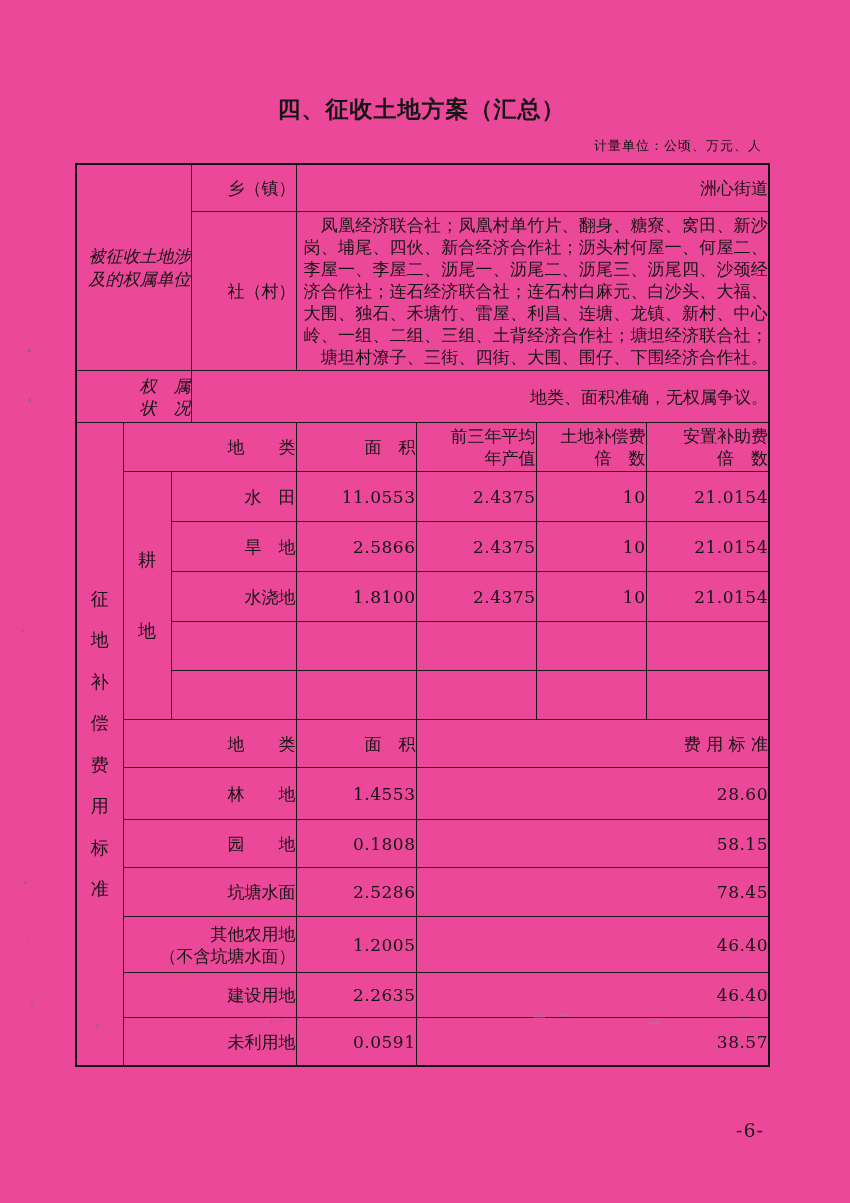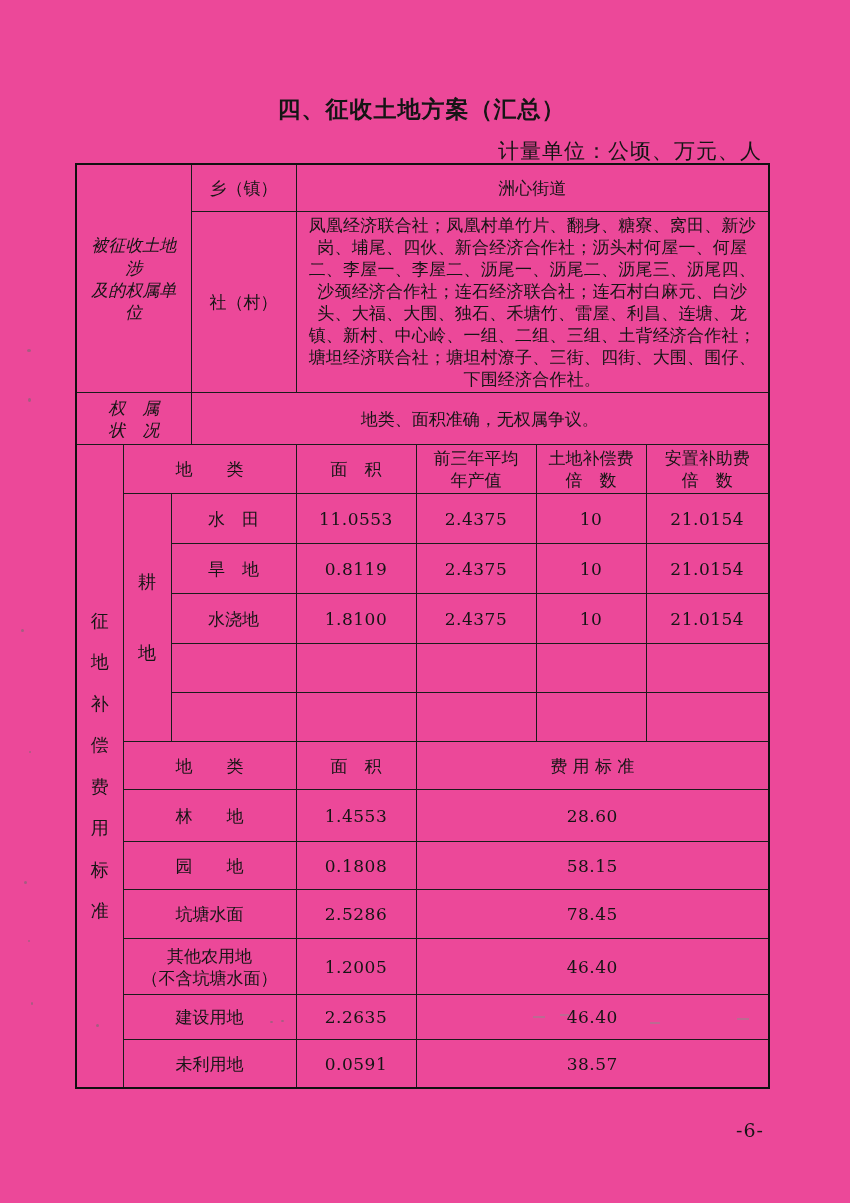--- a/index.html
+++ b/index.html
@@ -21,38 +21,38 @@
     font-family: "DejaVu Sans", "Liberation Sans", sans-serif;
     font-weight: bold;
     font-size: 23px;
     letter-spacing: 1px;
   }
   .unit-note {
     position: absolute;
     top: 137px; left: 78px; width: 684px;
     text-align: right;
     font-family: "DejaVu Sans", "Liberation Sans", sans-serif;
-    font-size: 21px;
+    font-size: 13px;
     letter-spacing: 1px;
   }
   table.main-table {
     position: absolute;
     top: 163px; left: 75px;
     width: 693px;
     border-collapse: collapse;
     table-layout: fixed;
     border: 2.4px solid #111;
   }
   .main-table td {
     border: 1.6px solid #1b1b1b;
-    text-align: center;
+    text-align: right;
     vertical-align: middle;
     font-size: 17px;
     line-height: 1.3;
-    padding: 2px 8px;
+    padding: 2px 0;
     overflow: hidden;
   }
   .pre { white-space: pre-line; }
   .text-left { text-align: left; padding-left: 9px; }
   .label-cell {
     text-align: left;
     padding-left: 11px;
     font-size: 17px;
     line-height: 27px;
     white-space: pre-line;
@@ -147,21 +147,21 @@
             </div>
         </td>
         <td colspan="2">水　田</td>
         <td class="num">11.0553</td>
         <td class="num">2.4375</td>
         <td class="num">10</td>
         <td class="num">21.0154</td>
       </tr>
       <tr style="height:50px">
         <td colspan="2">旱　地</td>
-        <td class="num">0.8119</td>
+        <td class="num">2.5866</td>
         <td class="num">2.4375</td>
         <td class="num">10</td>
         <td class="num">21.0154</td>
       </tr>
       <tr style="height:50px">
         <td colspan="2">水浇地</td>
         <td class="num">1.8100</td>
         <td class="num">2.4375</td>
         <td class="num">10</td>
         <td class="num">21.0154</td>

